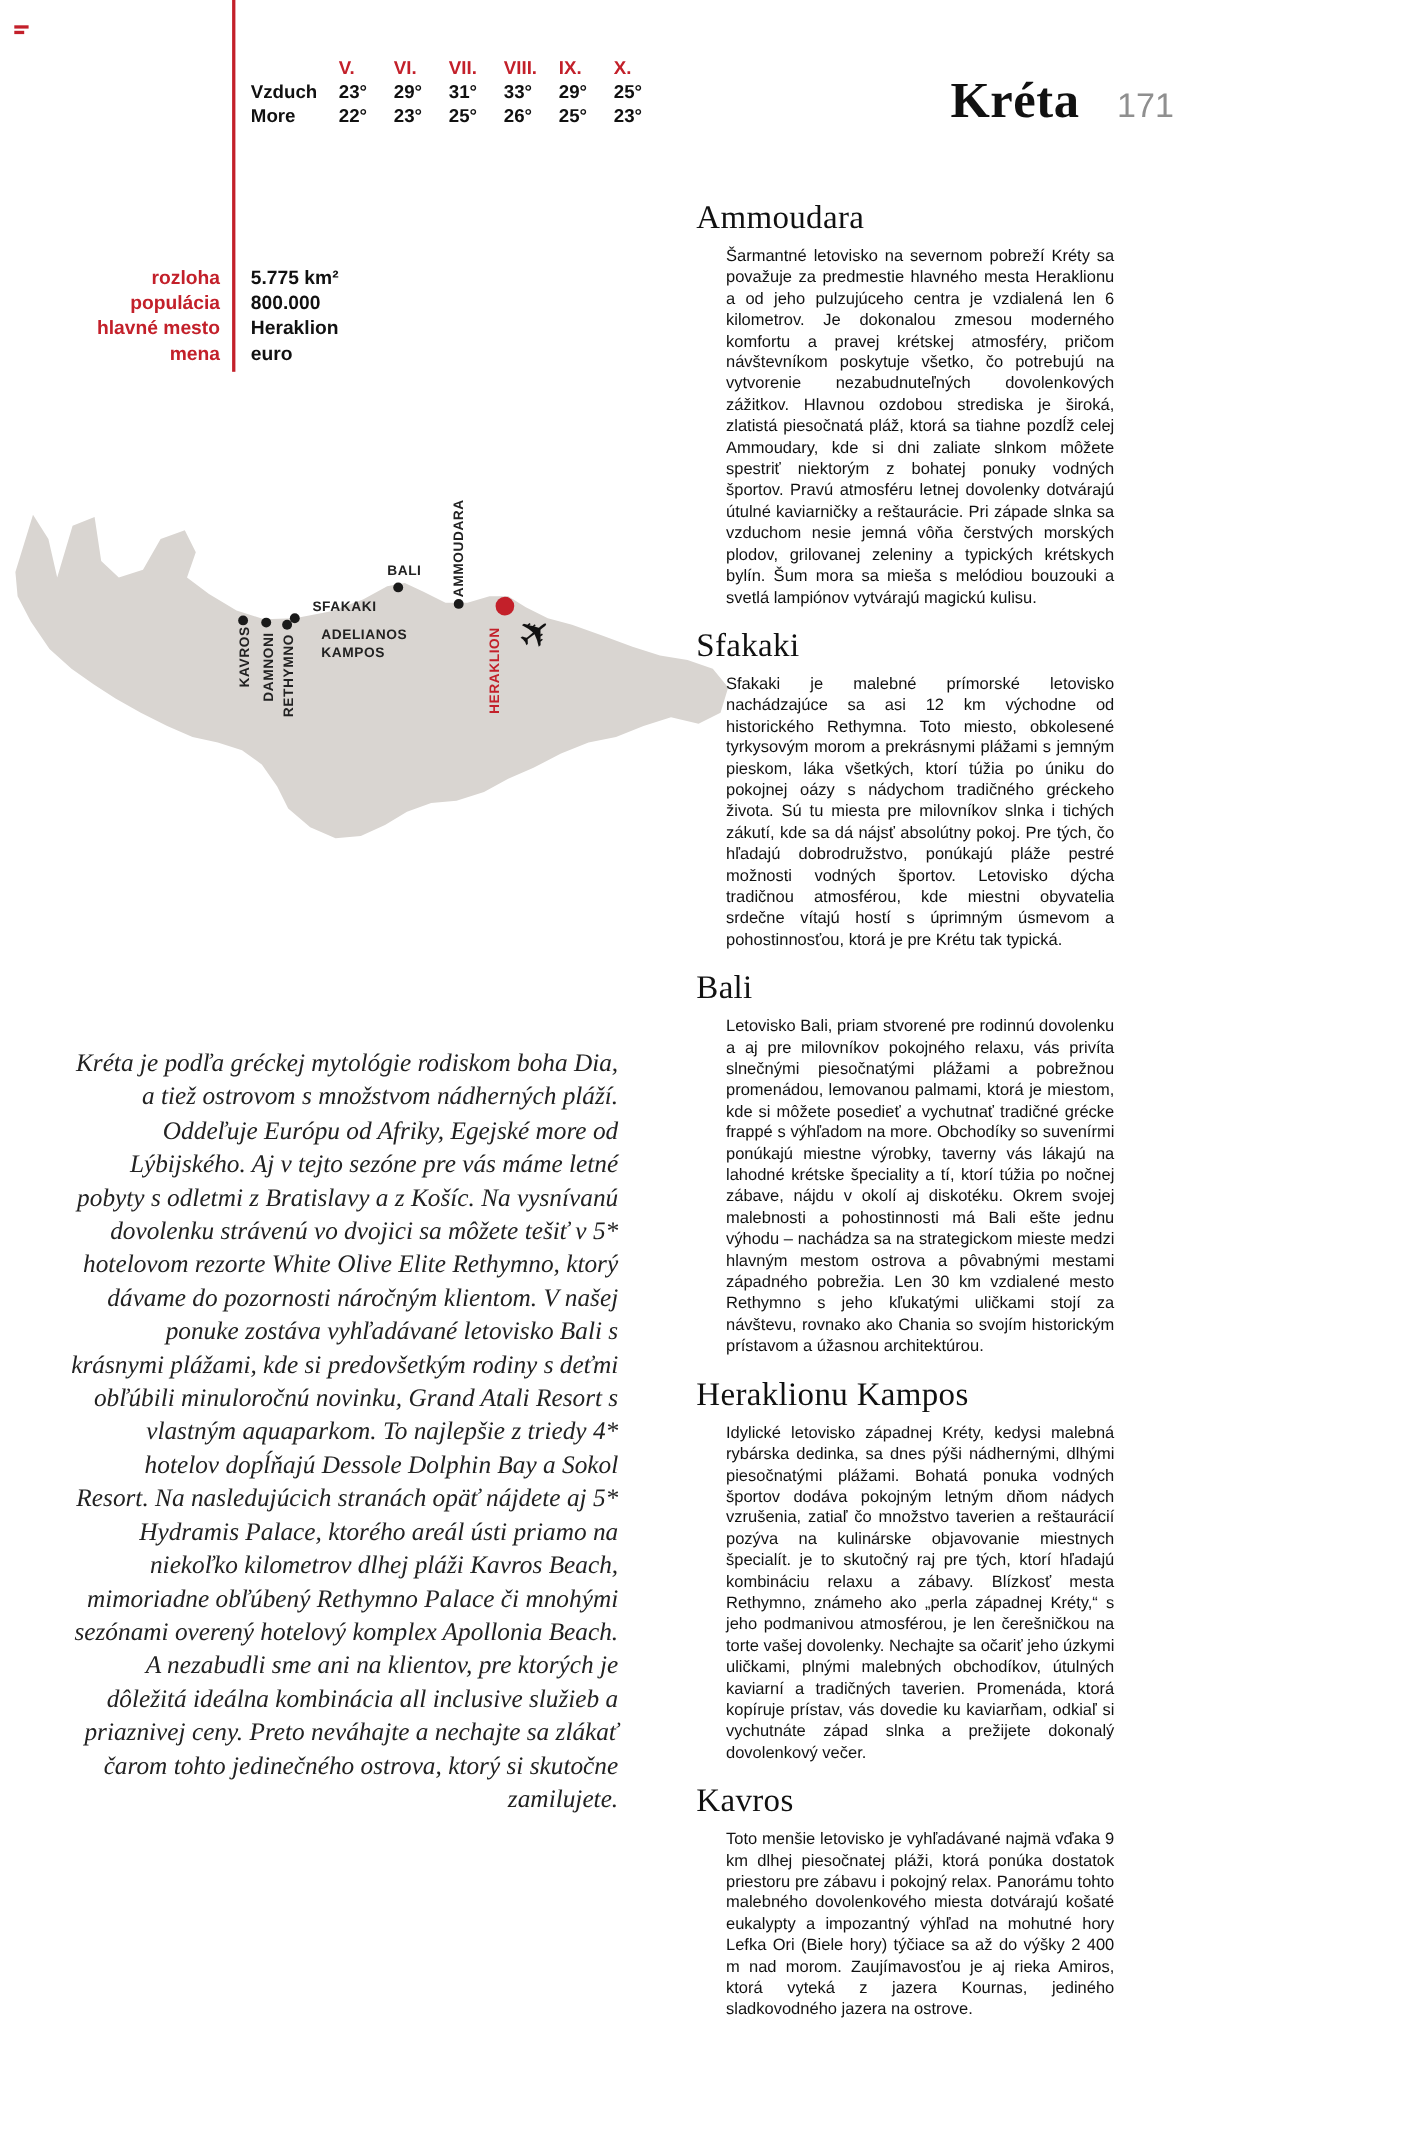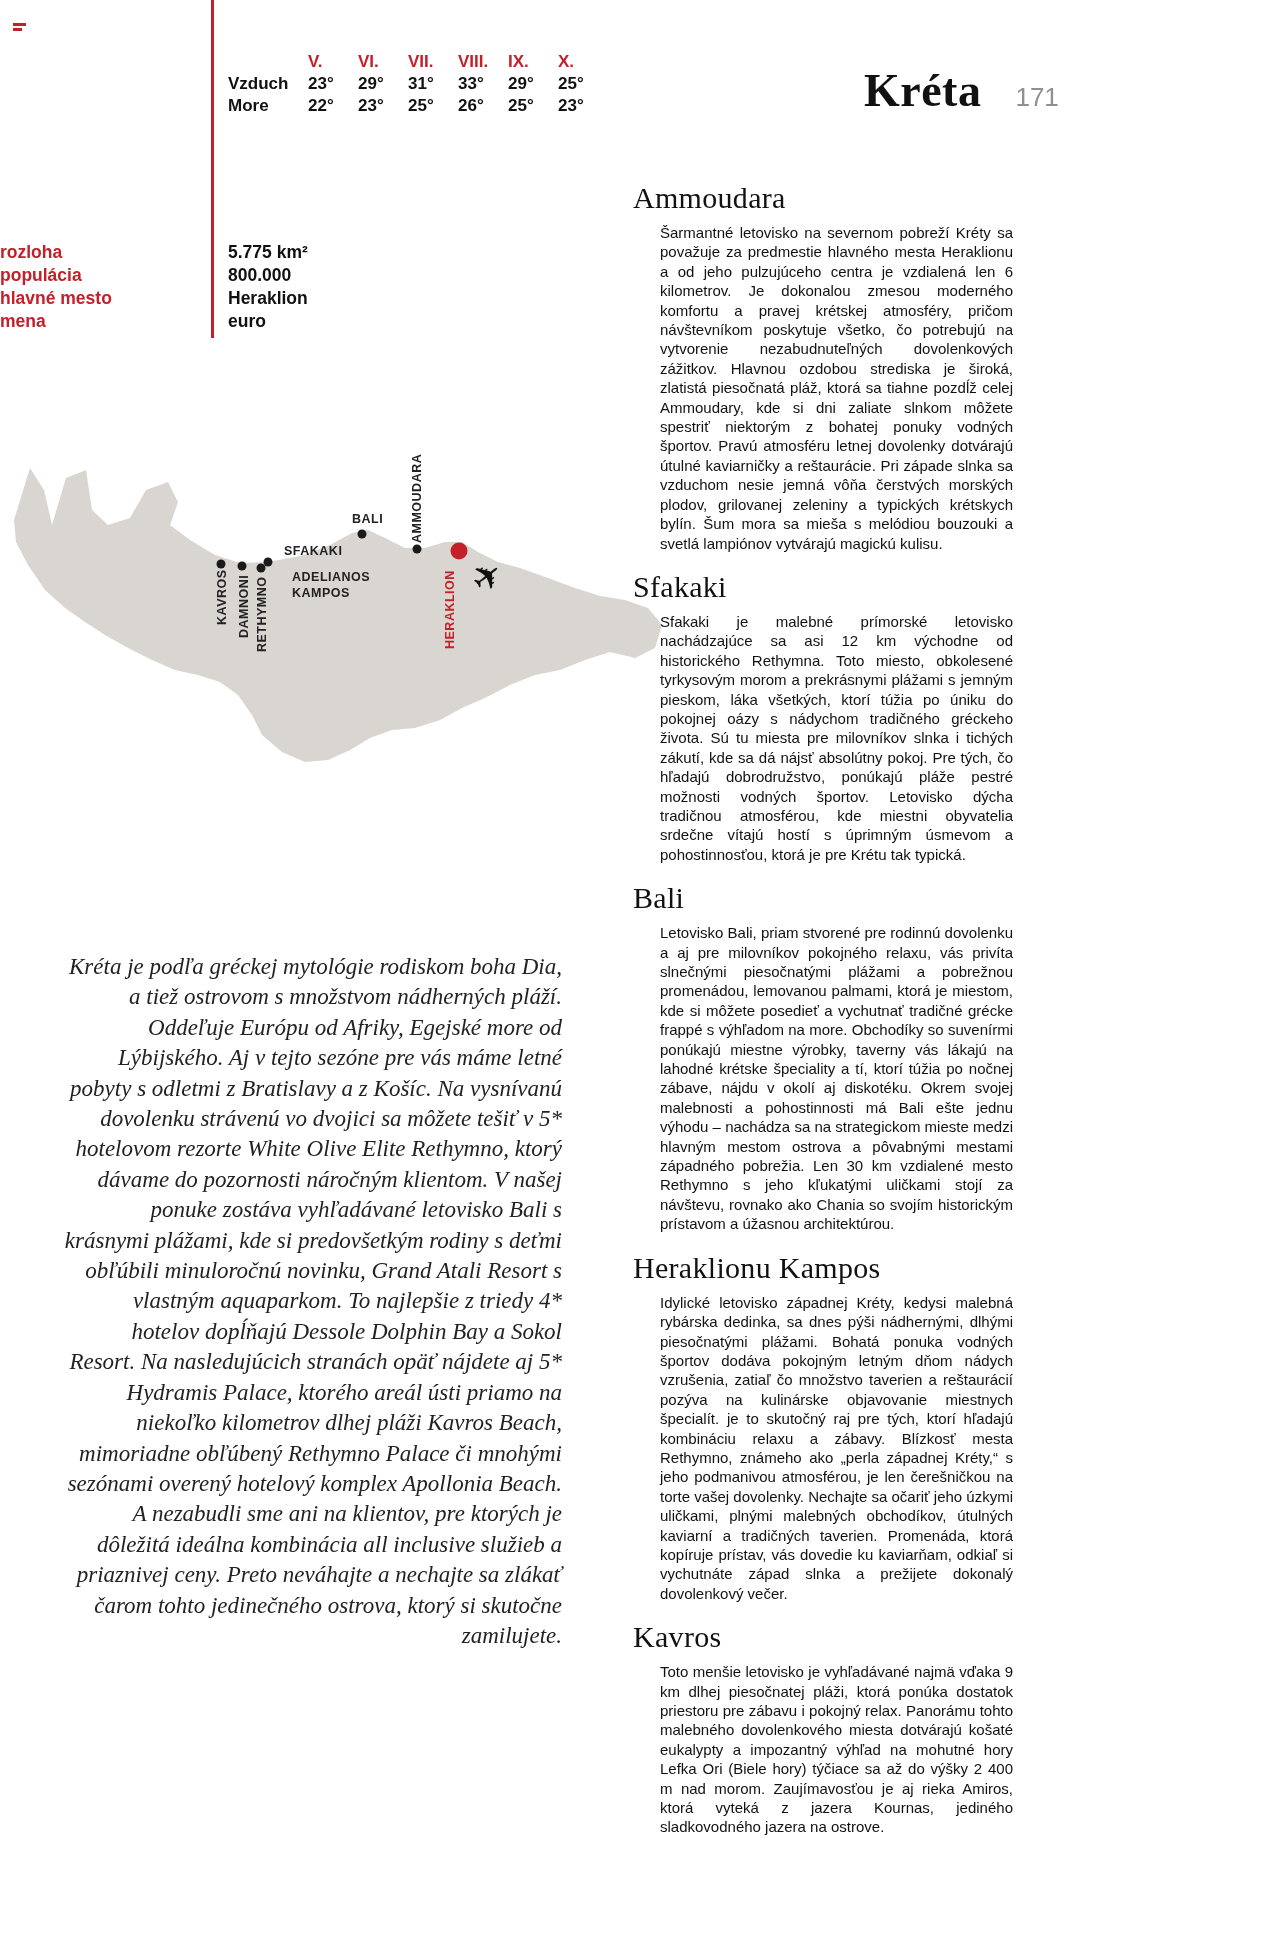--- a/index.html
+++ b/index.html
@@ -37,27 +37,27 @@
   }
   .tt-month { color: #c3202a; }
   .tt-rowlabel, .tt-val { color: #111; }
 
   
   .facts {
     position: absolute; left: 0; top: 241px;
     display: grid; grid-template-columns: 200px 180px; column-gap: 28px;
     font-size: 17.5px; font-weight: 700; line-height: 23px;
   }
-  .fact-label { color: #c3202a; }
+  .fact-label { color: #c3202a; text-align: right; }
   .fact-value { color: #111; }
 
   
   .title-block { position: absolute; left: 864px; top: 64px; display: flex; align-items: baseline; gap: 20px; }
   .title { font-family: "Liberation Serif", serif; font-size: 46px; font-weight: 700; color: #111; letter-spacing: .5px; }
-  .pagenum { font-size: 26px; color: #8f8f8f; margin-left: 14px; font-weight: 400; }
+  .pagenum { font-size: 31px; color: #8f8f8f; margin-left: 14px; font-weight: 400; }
 
   
   .map-svg { position: absolute; left: 0; top: 430px; }
   .map-label {
     position: absolute; font-size: 12.5px; font-weight: 700; letter-spacing: .5px;
     color: #222; white-space: nowrap; line-height: 15.5px;
   }
   .vlabel { transform-origin: 0 0; transform: rotate(-90deg); }
   .label-red { color: #c3202a; }
   .plane {

